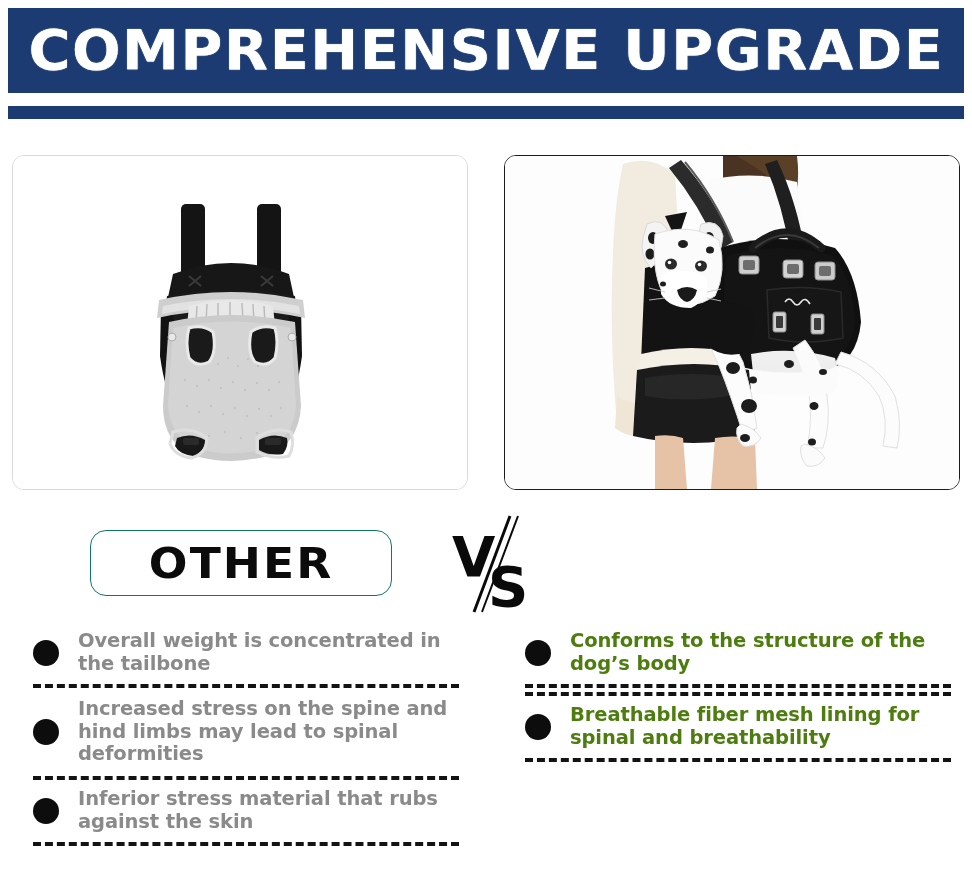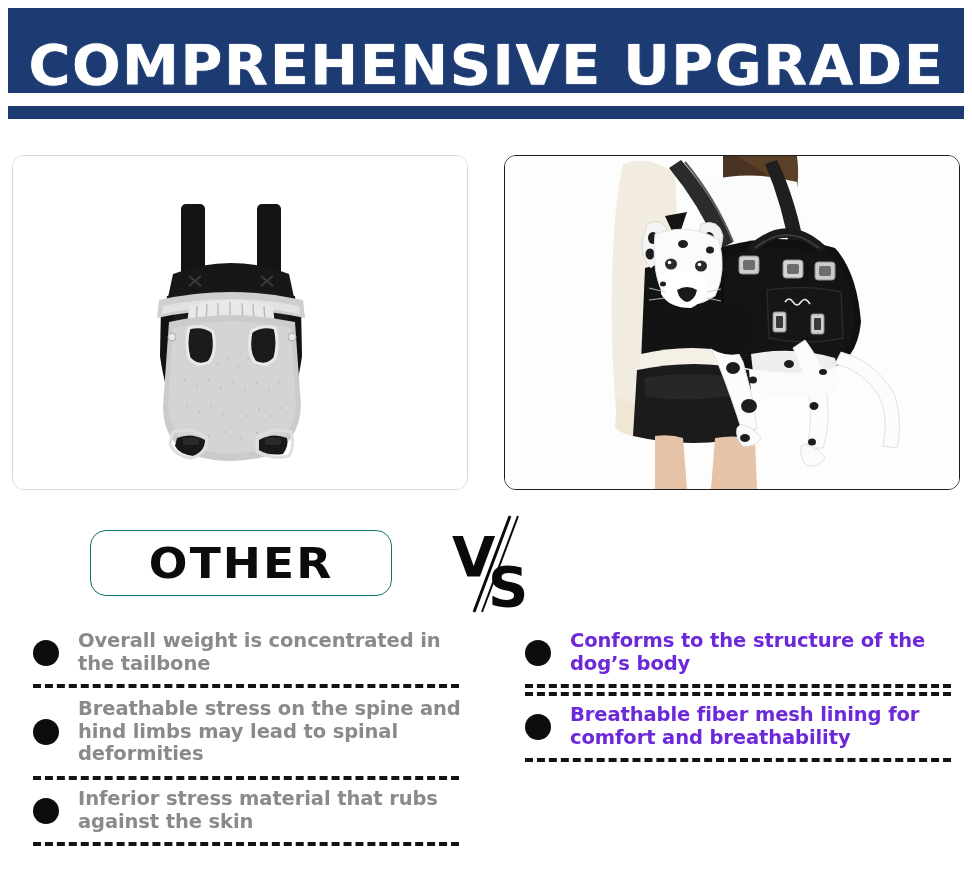--- a/index.html
+++ b/index.html
@@ -20,21 +20,21 @@
 
   
   .banner {
     position: absolute;
     left: 8px;
     top: 8px;
     width: 956px;
     height: 85px;
     background: #1b3b72;
     display: flex;
-    align-items: flex-end;
+    align-items: center;
     justify-content: center;
   }
   .banner-title {
     color: #ffffff;
     font-family: "DejaVu Sans", sans-serif;
     font-weight: bold;
     font-size: 55px;
     letter-spacing: 1.5px;
     line-height: 1;
     transform: scaleX(1.04);
@@ -139,21 +139,21 @@
     background: #0d0d0d;
   }
   .item-text {
     font-family: "DejaVu Sans", sans-serif;
     font-weight: bold;
     font-size: 19.5px;
     line-height: 1.17;
     letter-spacing: -0.1px;
   }
   .col-left .item-text  { color: #8a8a8a; }
-  .col-right .item-text { color: #6d28d9; }
+  .col-right .item-text { color: #4d7c0f; }
 
   .divider {
     height: 0;
     margin: 4px 13px 4px 13px;
     border-top: 4px dashed #131313;
   }
 </style>
 </head>
 <body>
 
@@ -380,37 +380,37 @@
 
 
   <div class="col col-left">
     <div class="item item-2line">
       <span class="dot"></span>
       <span class="item-text">Overall weight is concentrated in the tailbone</span>
     </div>
     <div class="divider"></div>
     <div class="item item-3line">
       <span class="dot"></span>
-      <span class="item-text">Breathable stress on the spine and hind limbs may lead to spinal deformities</span>
+      <span class="item-text">Increased stress on the spine and hind limbs may lead to spinal deformities</span>
     </div>
     <div class="divider"></div>
     <div class="item item-2line">
       <span class="dot"></span>
       <span class="item-text">Inferior stress material that rubs against the skin</span>
     </div>
     <div class="divider"></div>
   </div>
 
   <div class="col col-right">
     <div class="item item-2line">
       <span class="dot"></span>
       <span class="item-text">Conforms to the structure of the dog’s body</span>
     </div>
     <div class="divider"></div>
     <div class="divider"></div>
     <div class="item item-2line">
       <span class="dot"></span>
-      <span class="item-text">Breathable fiber mesh lining for comfort and breathability</span>
+      <span class="item-text">Breathable fiber mesh lining for spinal and breathability</span>
     </div>
     <div class="divider"></div>
   </div>
 
 </div>
 
 </body></html>

